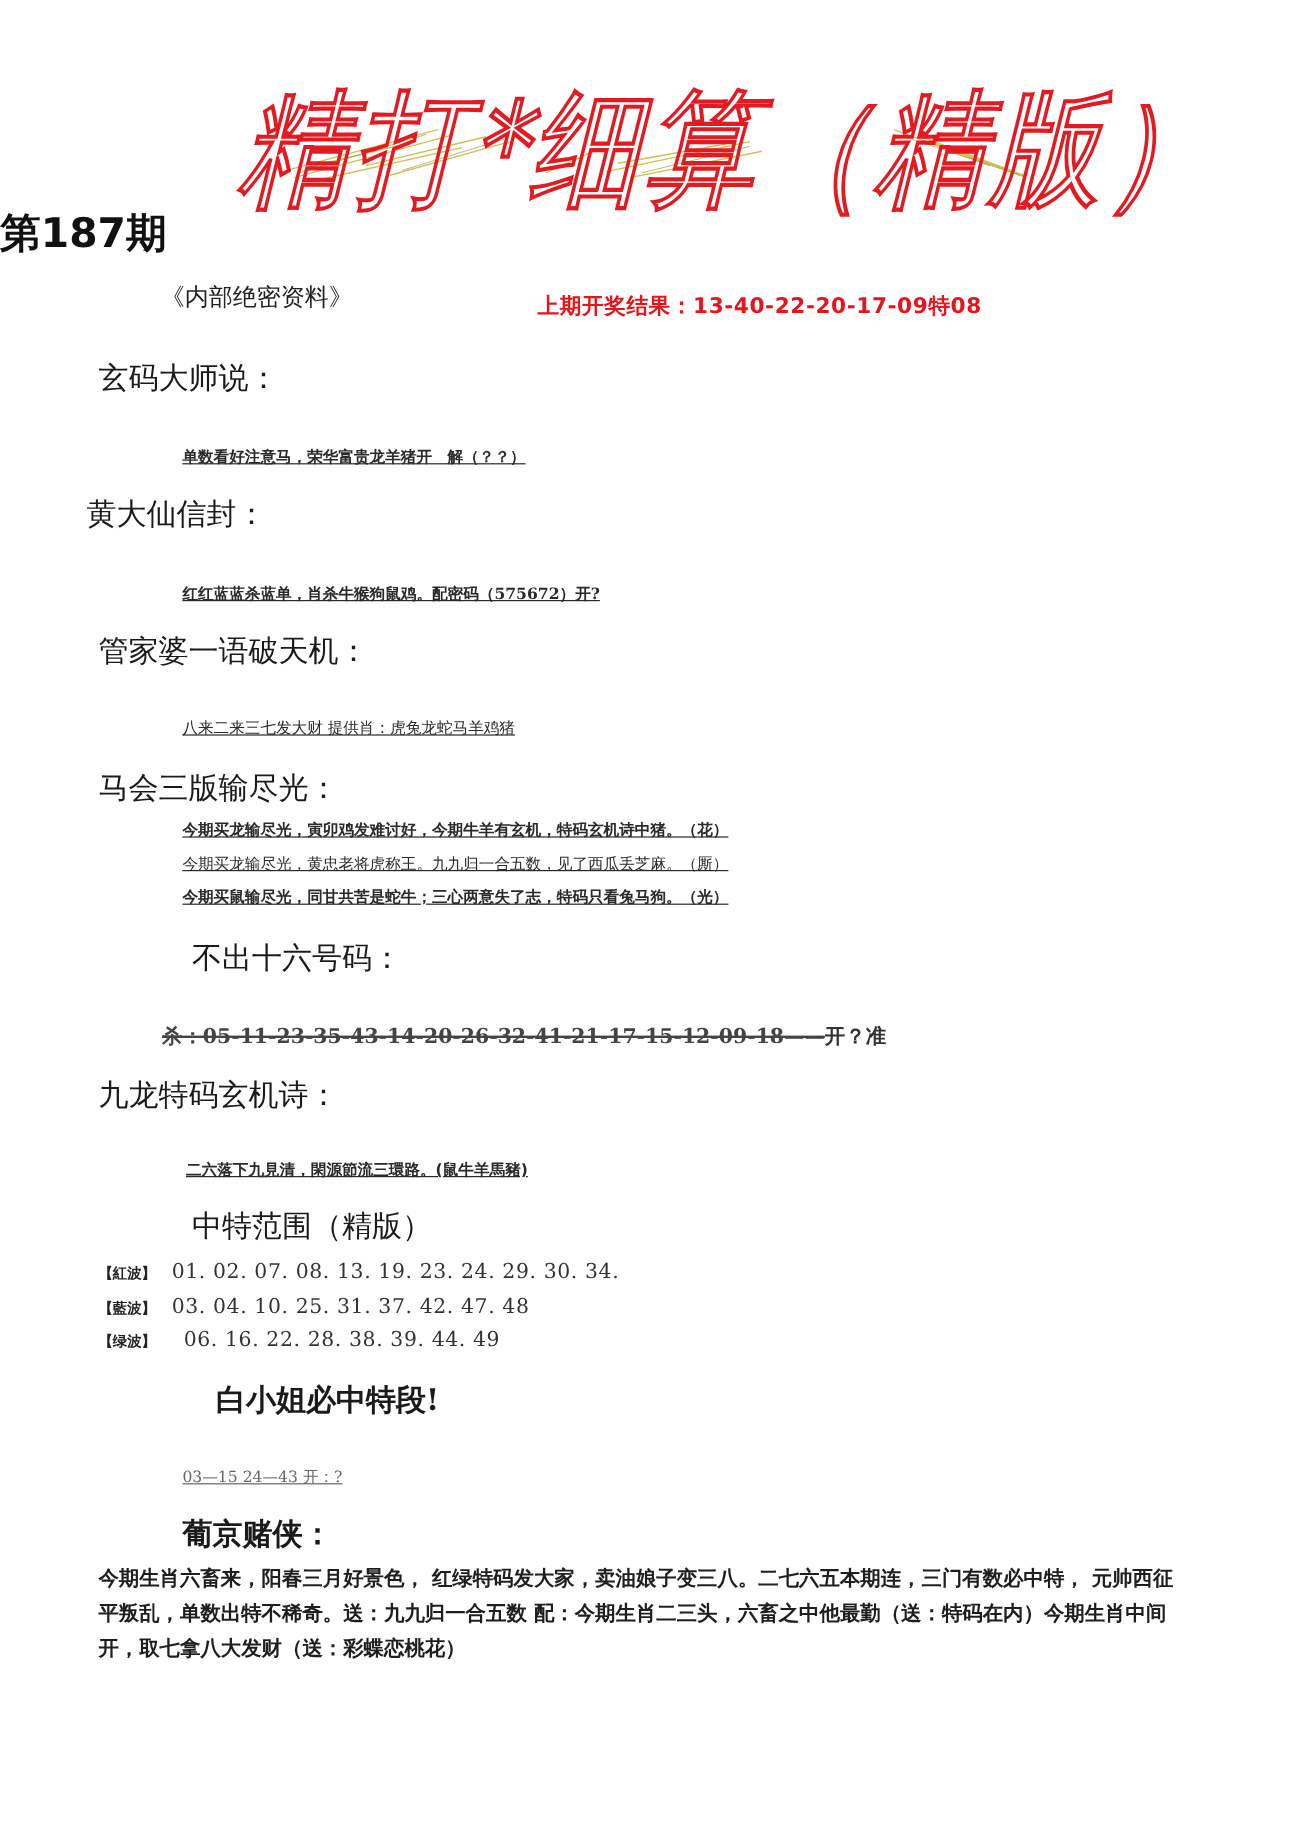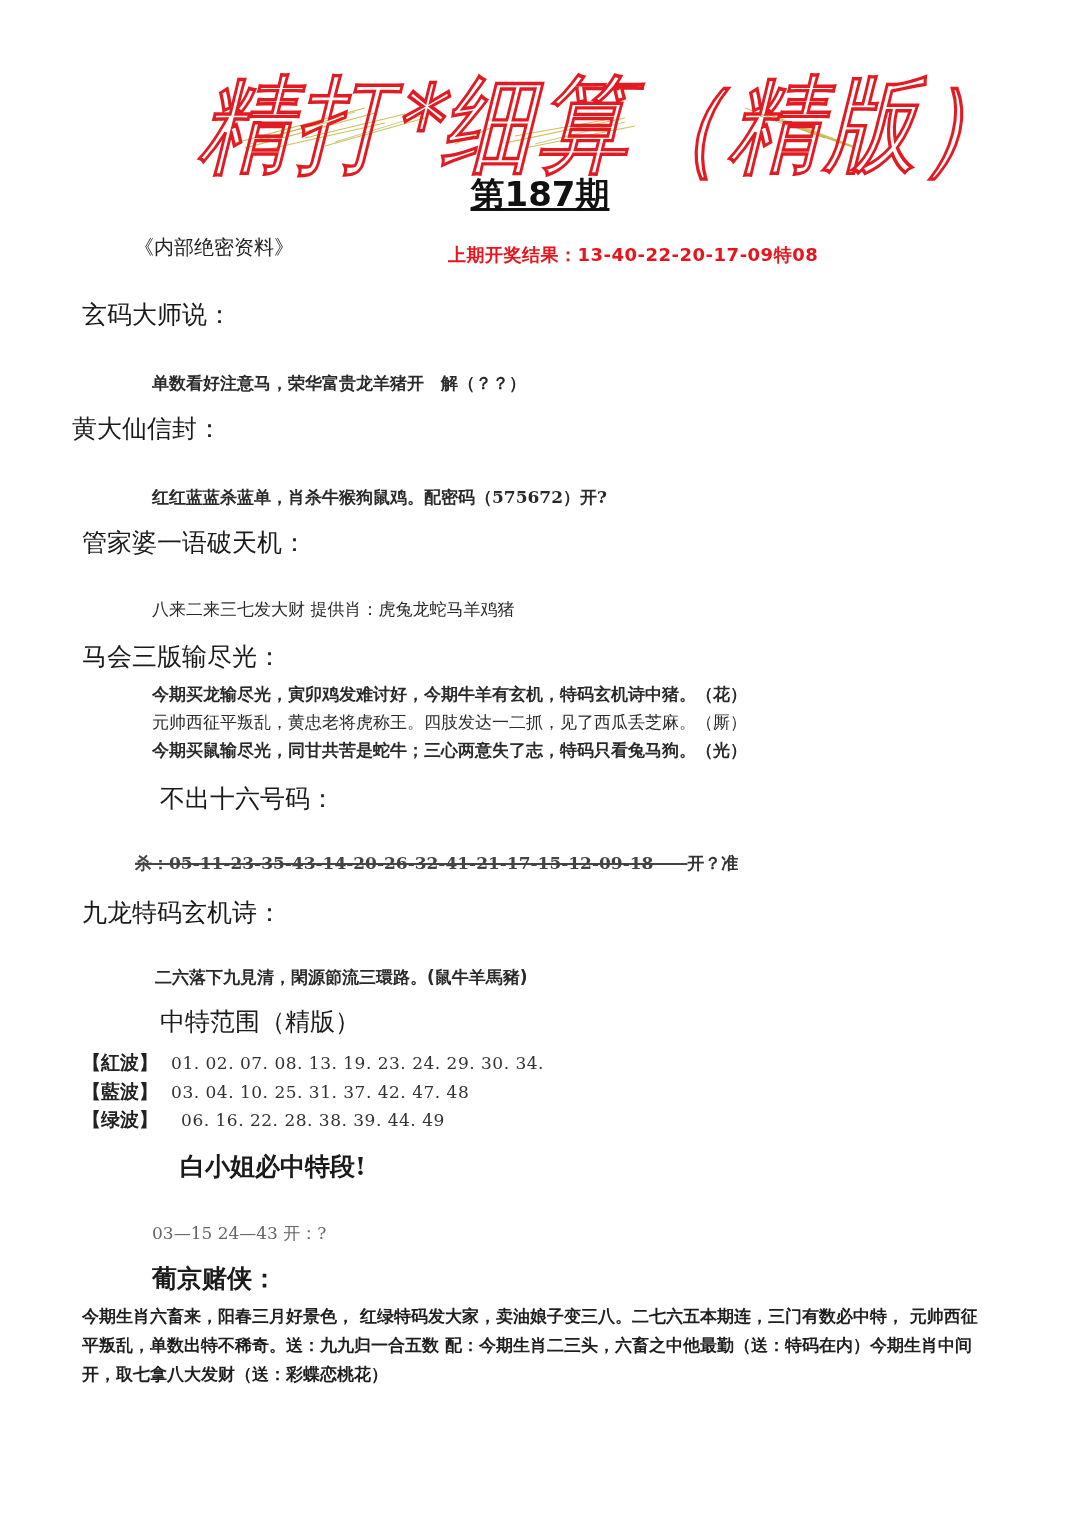--- a/index.html
+++ b/index.html
@@ -18,38 +18,38 @@
       font-family: "DejaVu Sans", sans-serif;
       font-size: 92px; letter-spacing: 4px;
       color: transparent;
       -webkit-text-stroke: 3px #e21b23;
       transform: skewX(-14deg) scaleY(1.15);
       transform-origin: left top;
     }
     .banner-lines { position: absolute; left: 0; top: 0; }
 
     .issue-title {
-      left: 0; width: 1080px; text-align: center; top: 172px;
-      font-family: "DejaVu Sans", sans-serif; font-weight: bold; font-size: 34px; color: #111; text-decoration: underline;
+      left: 0; width: 1080px; text-align: left; top: 172px;
+      font-family: "DejaVu Sans", sans-serif; font-weight: bold; font-size: 34px; color: #111;
     }
     .doc-title {
       left: 134px; top: 234px; font-size: 20px; color: #222;
     }
     .last-result {
       left: 448px; top: 243px; font-family: "DejaVu Sans", sans-serif;
       font-weight: bold; font-size: 18px; color: #e8131b; letter-spacing: 0.5px;
     }
     .heading { font-size: 25px; color: #1a1a1a; }
-    .body-line { font-size: 17px; color: #2a2a2a; }
+    .body-line { font-size: 13px; color: #2a2a2a; text-decoration: underline; }
     .light { color: #666; }
     .strike-line {
       font-size: 17px; color: #333; font-weight: bold;
     }
     .strike-line .struck { text-decoration: line-through; text-decoration-thickness: 2px; color: #444; }
-    .wave-label { font-size: 19px; font-weight: bold; color: #222; }
+    .wave-label { font-size: 12px; font-weight: bold; color: #222; }
     .wave-nums { font-size: 17px; color: #333; letter-spacing: 0.5px; }
     .para {
       left: 82px; top: 1302px; width: 900px; font-size: 17px; line-height: 29px;
       white-space: normal; color: #1e1e1e; font-weight: bold;
     }
   </style>
 </head>
 <body>
 
 <div class="abs banner">
@@ -89,21 +89,21 @@
 <div class="abs body-line" style="left:152px; top:372px; font-weight:bold;">单数看好注意马，荣华富贵龙羊猪开　解（？？）</div>
 
 <div class="abs heading" style="left:72px; top:412px;">黄大仙信封：</div>
 <div class="abs body-line" style="left:152px; top:486px; font-weight:bold;">红红蓝蓝杀蓝单，肖杀牛猴狗鼠鸡。配密码（575672）开?</div>
 
 <div class="abs heading" style="left:82px; top:526px;">管家婆一语破天机：</div>
 <div class="abs body-line" style="left:152px; top:598px;">八来二来三七发大财 提供肖：虎兔龙蛇马羊鸡猪</div>
 
 <div class="abs heading" style="left:82px; top:640px;">马会三版输尽光：</div>
 <div class="abs body-line" style="left:152px; top:683px; font-weight:bold;">今期买龙输尽光，寅卯鸡发难讨好，今期牛羊有玄机，特码玄机诗中猪。（花）</div>
-<div class="abs body-line" style="left:152px; top:711px;">元帅西征平叛乱，黄忠老将虎称王。四肢发达一二抓，见了西瓜丢芝麻。（厮）</div>
+<div class="abs body-line" style="left:152px; top:711px;">今期买龙输尽光，黄忠老将虎称王。九九归一合五数，见了西瓜丢芝麻。（厮）</div>
 <div class="abs body-line" style="left:152px; top:739px; font-weight:bold;">今期买鼠输尽光，同甘共苦是蛇牛；三心两意失了志，特码只看兔马狗。（光）</div>
 
 <div class="abs heading" style="left:160px; top:782px;">不出十六号码：</div>
 <div class="abs strike-line" style="left:135px; top:852px;">
   <span class="struck">杀：05-11-23-35-43-14-20-26-32-41-21-17-15-12-09-18——</span><span>开？准</span>
 </div>
 
 <div class="abs heading" style="left:82px; top:896px;">九龙特码玄机诗：</div>
 <div class="abs body-line" style="left:155px; top:966px; font-weight:bold; font-family:'DejaVu Sans', sans-serif;">二六落下九見清，閑源節流三環路。(鼠牛羊馬豬)</div>
 

